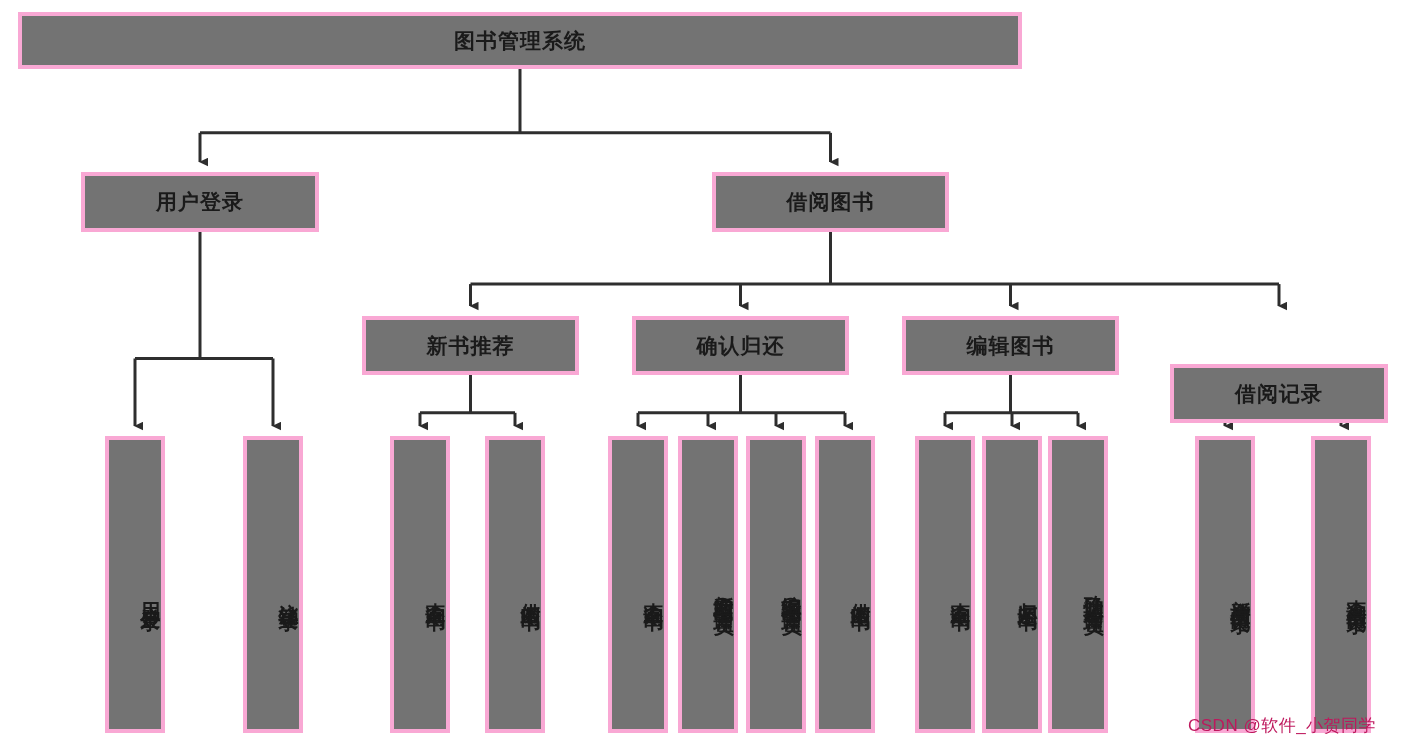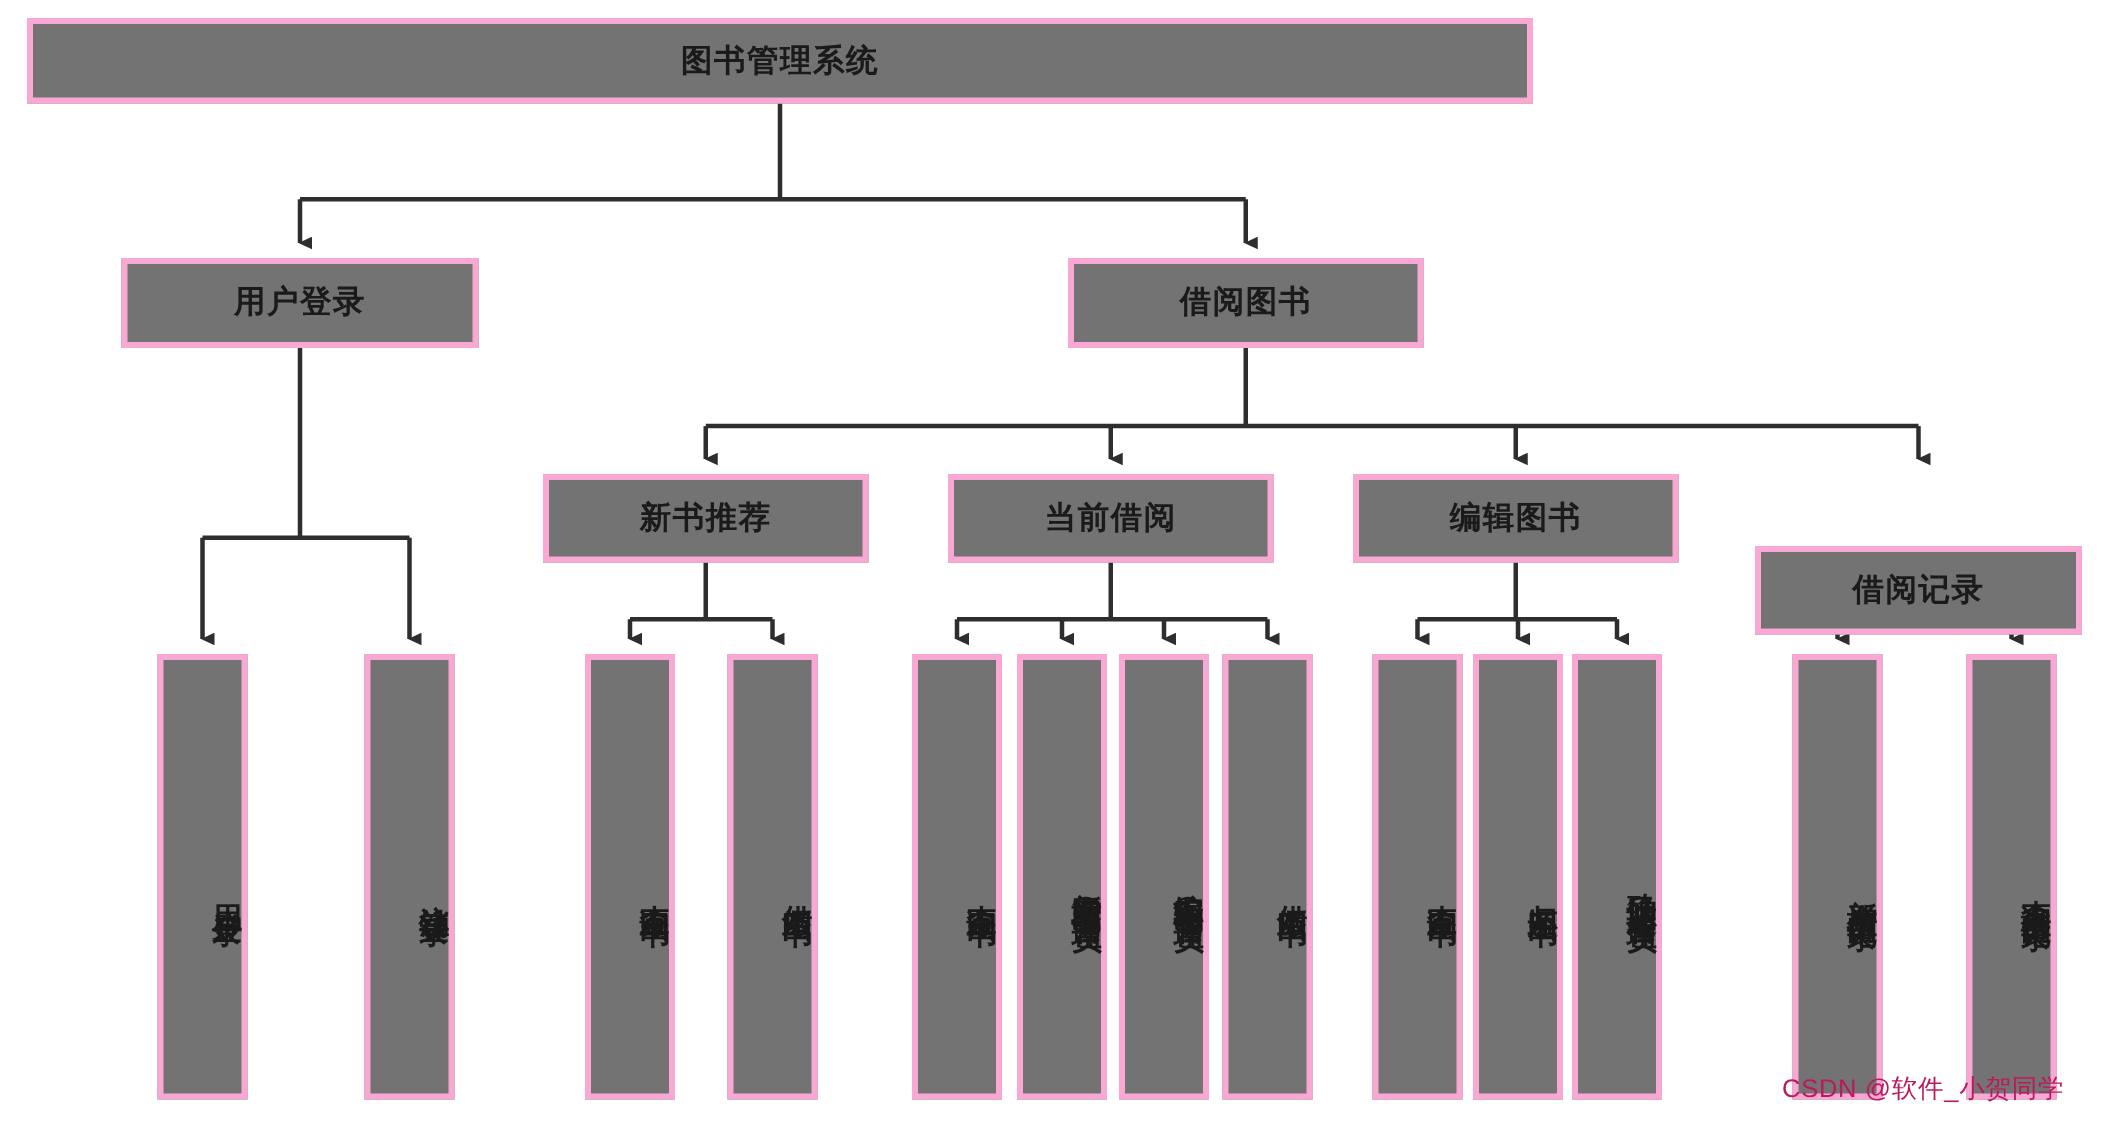--- a/index.html
+++ b/index.html
@@ -122,21 +122,21 @@
       <div class="node horiz" style="left: 81px; top: 172px; width: 238px; height: 60px;">
         <span>用户登录</span>
       </div>
       <div class="node horiz" style="left: 712px; top: 172px; width: 237px; height: 60px;">
         <span>借阅图书</span>
       </div>
       <div class="node horiz" style="left: 362px; top: 316px; width: 217px; height: 59px;">
         <span>新书推荐</span>
       </div>
       <div class="node horiz" style="left: 632px; top: 316px; width: 217px; height: 59px;">
-        <span>当前借阅</span>
+        <span>确认归还</span>
       </div>
       <div class="node horiz" style="left: 902px; top: 316px; width: 217px; height: 59px;">
         <span>编辑图书</span>
       </div>
       <div class="node horiz" style="left: 1170px; top: 316px; width: 218px; height: 59px; margin-top: 48px;">
         <span>借阅记录</span>
       </div>
       <div class="node vert" style="left: 105px; top: 436px; width: 60px; height: 297px;">
         <span class="vtext">用户登录</span>
       </div>

